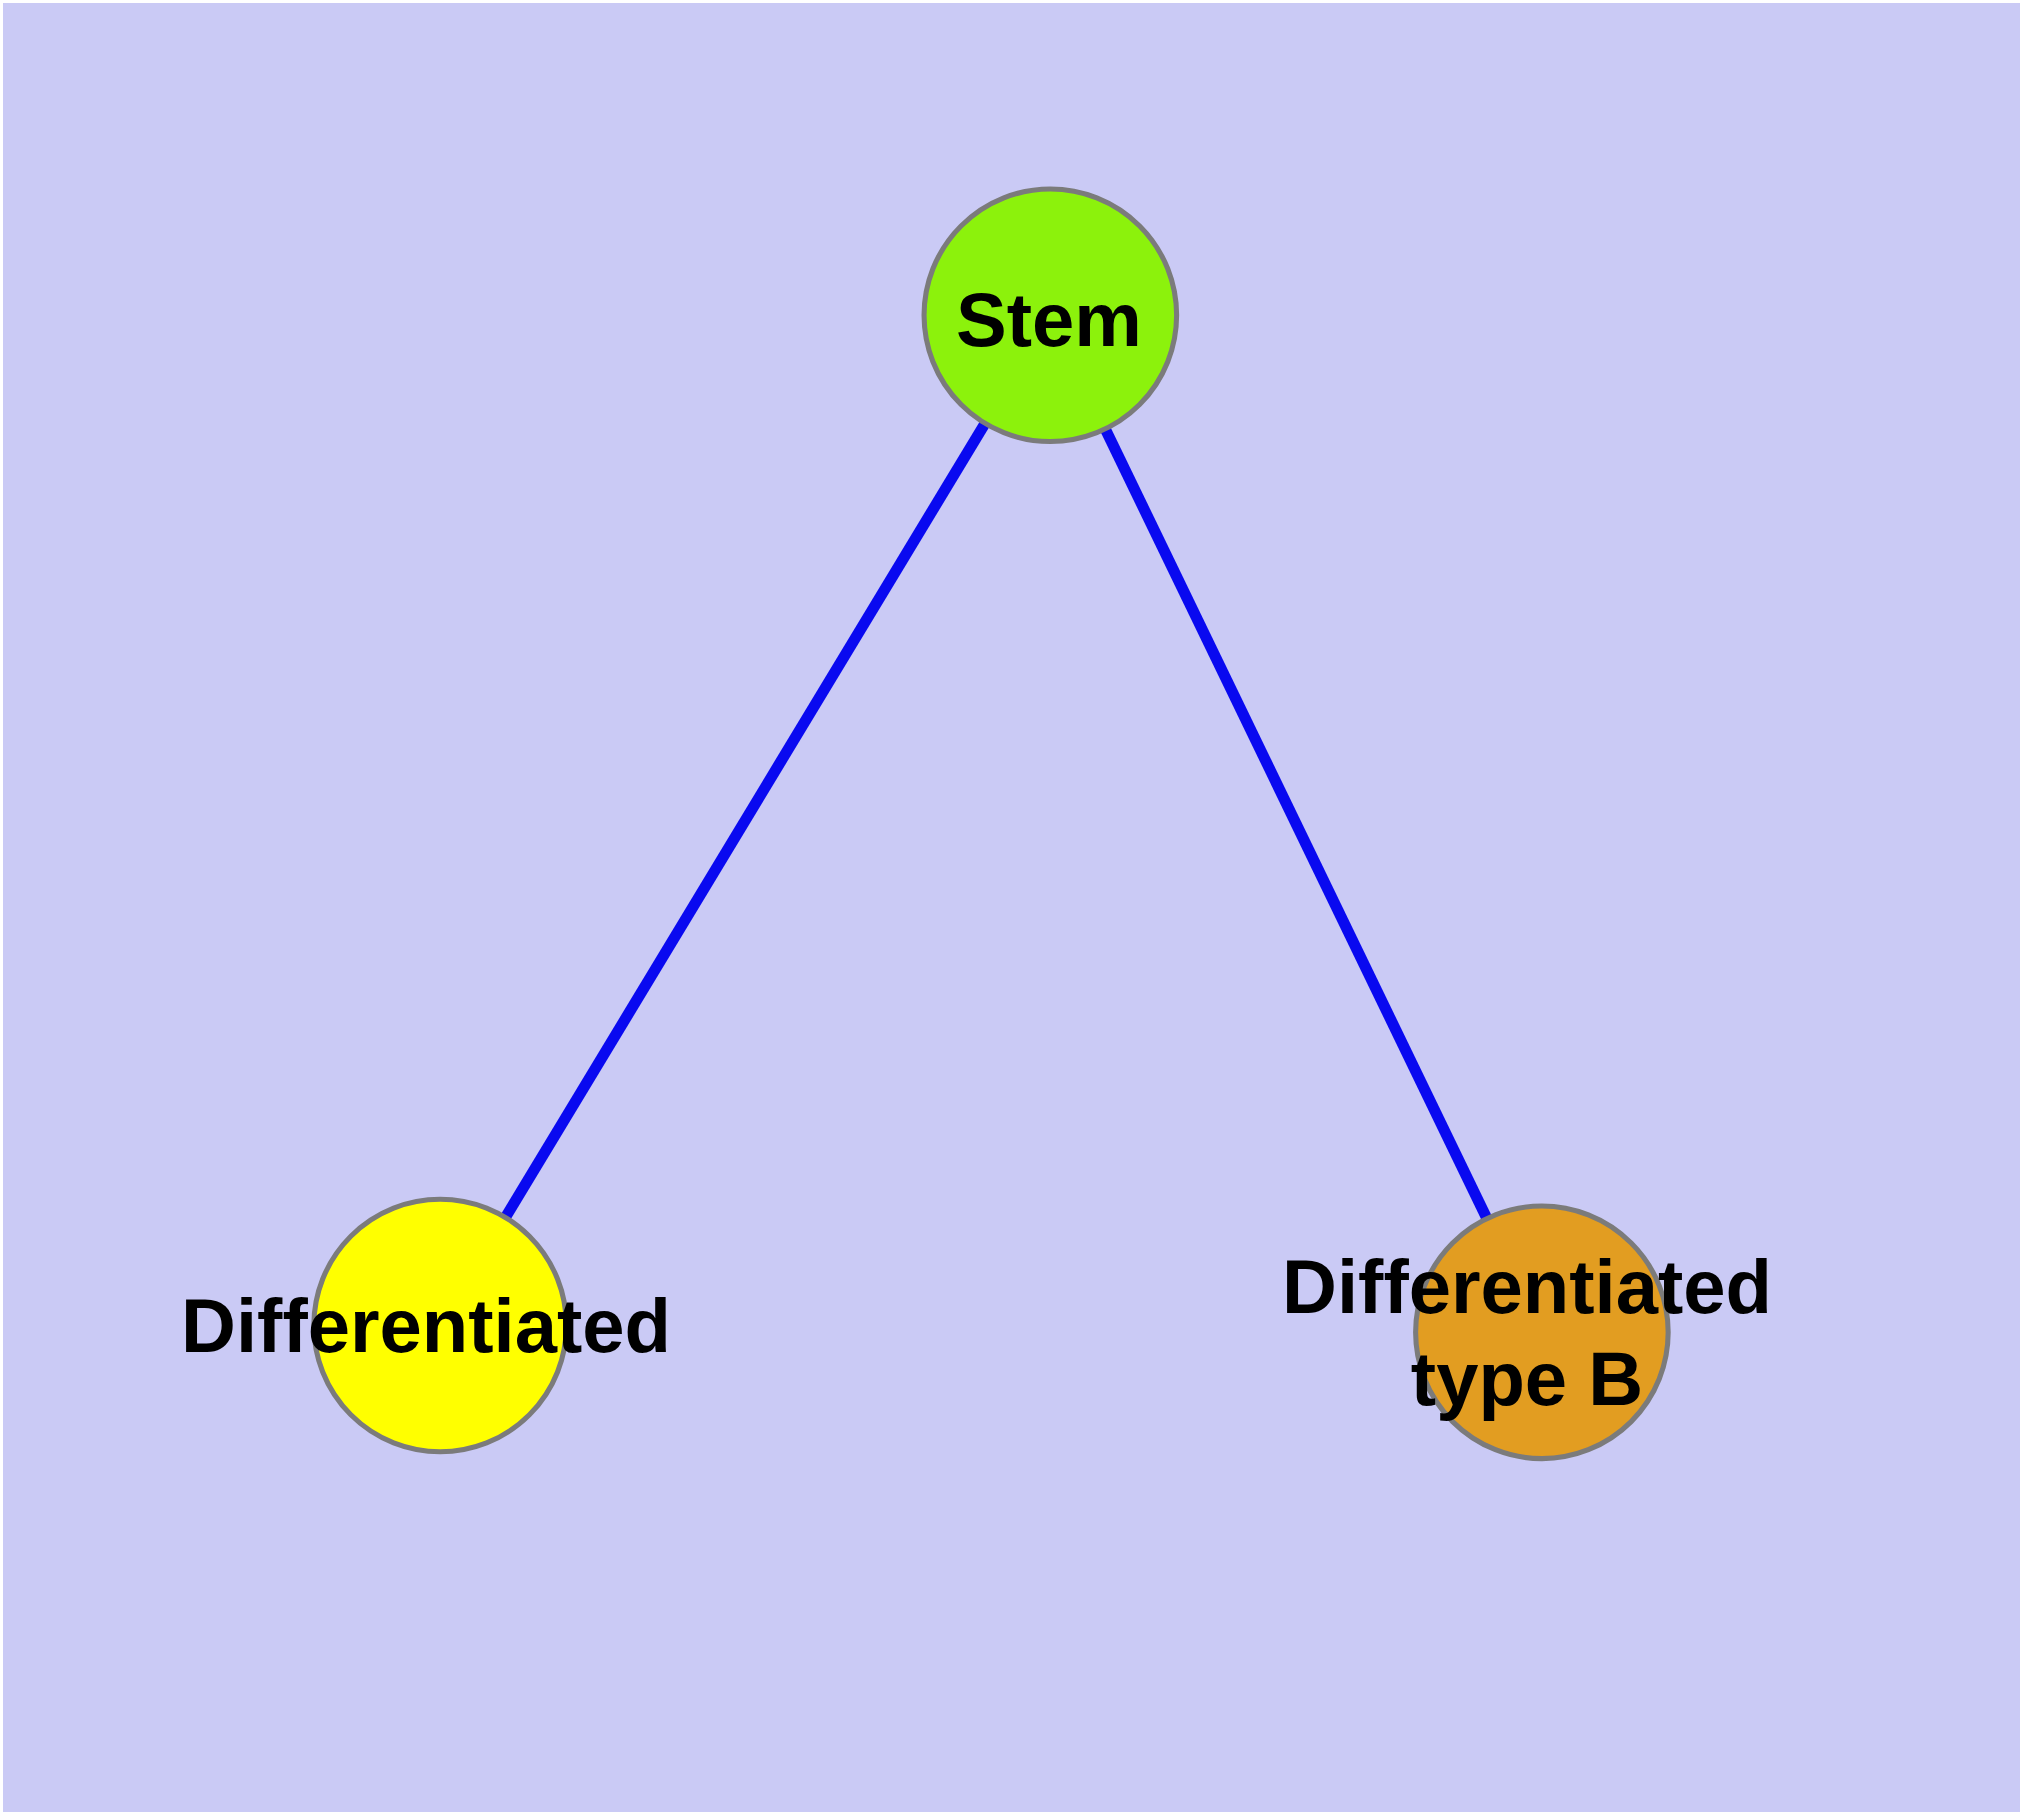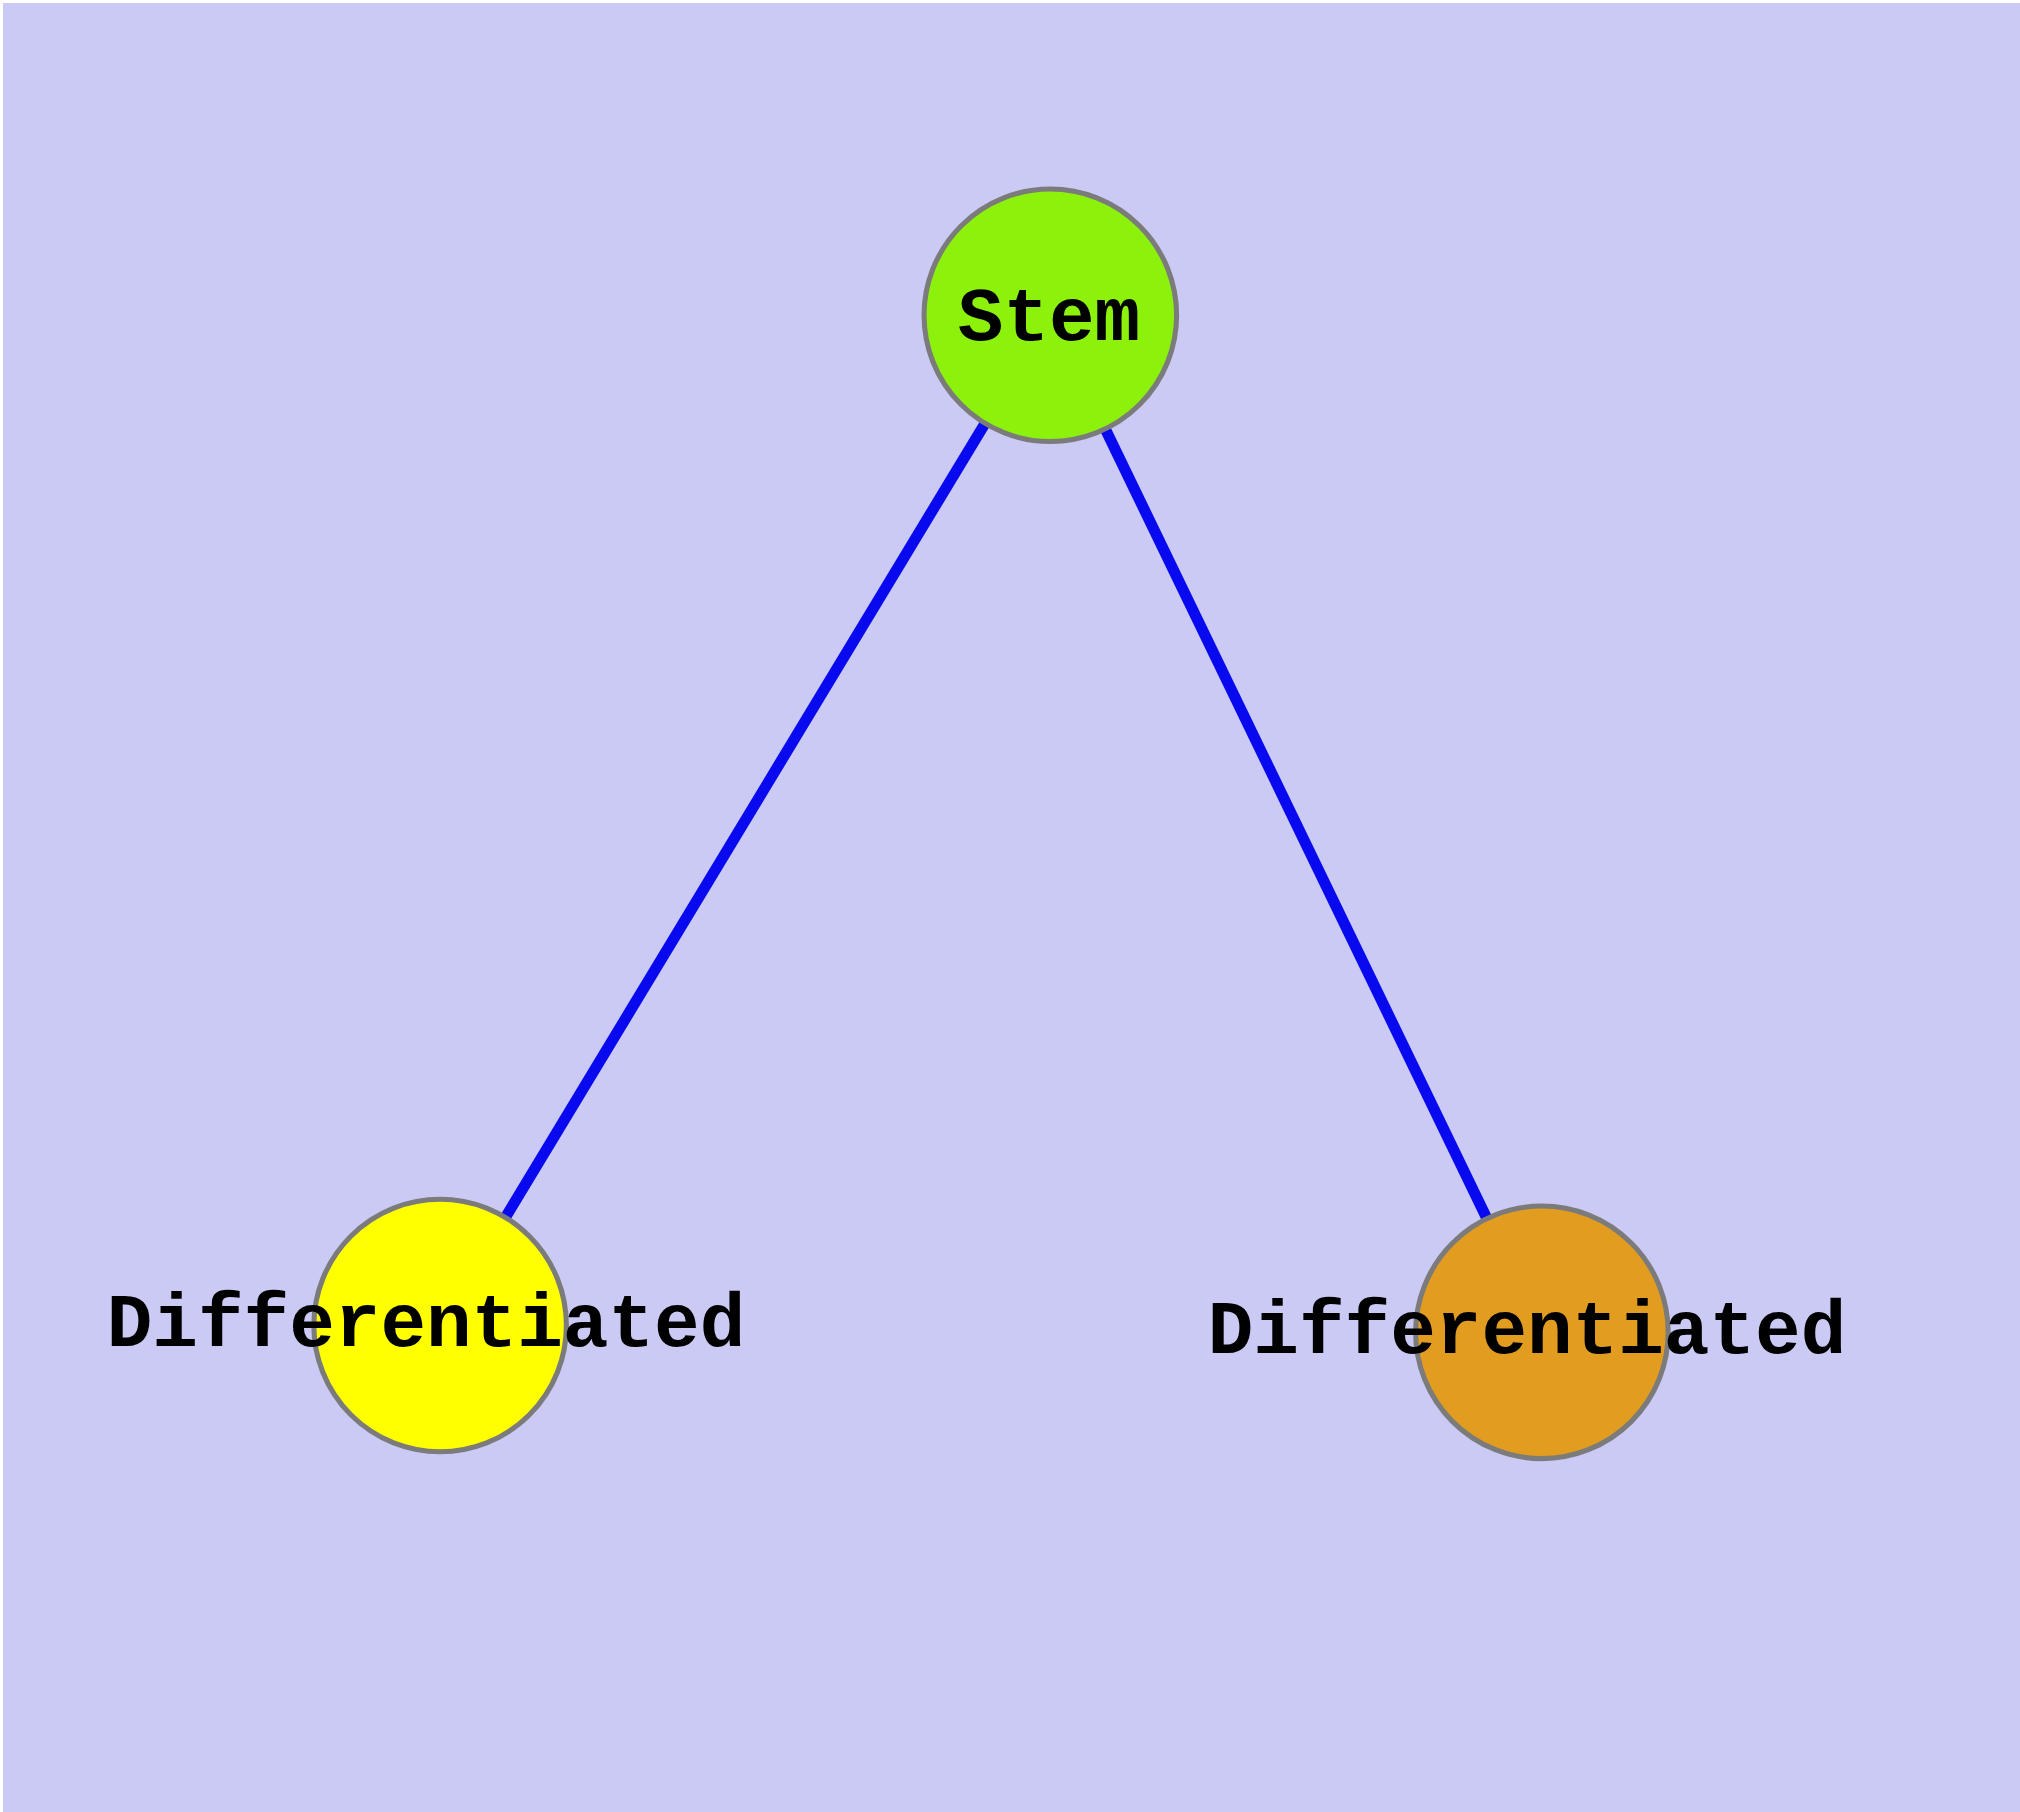--- a/index.html
+++ b/index.html
@@ -46,21 +46,20 @@
     transform: translate(-50%, -50%);
     display: flex;
     flex-direction: column;
     align-items: center;
     color: #000000;
     font-weight: bold;
     font-size: 76px;
     line-height: 92px;
     white-space: nowrap;
     text-align: center;
-    font-family: Liberation Mono, monospace;
   }
 </style>
 </head>
 <body>
 
 <div class="page">
   <div class="canvas"></div>
 
   <svg class="graph-svg" viewBox="0 0 2384 2138" xmlns="http://www.w3.org/2000/svg">
     <line class="edge" x1="1239" y1="372" x2="519" y2="1564" stroke="#0909f0"></line>
@@ -74,15 +73,16 @@
   <div class="label" style="left:1049px; top:320px;">
     <span>Stem</span>
   </div>
 
   <div class="label" style="left:426px; top:1326px;">
     <span>Differentiated</span>
   </div>
 
   <div class="label" style="left:1527px; top:1333px;">
     <span>Differentiated</span>
+    <span>type B</span>
   </div>
 </div>
 
 
 </body></html>

